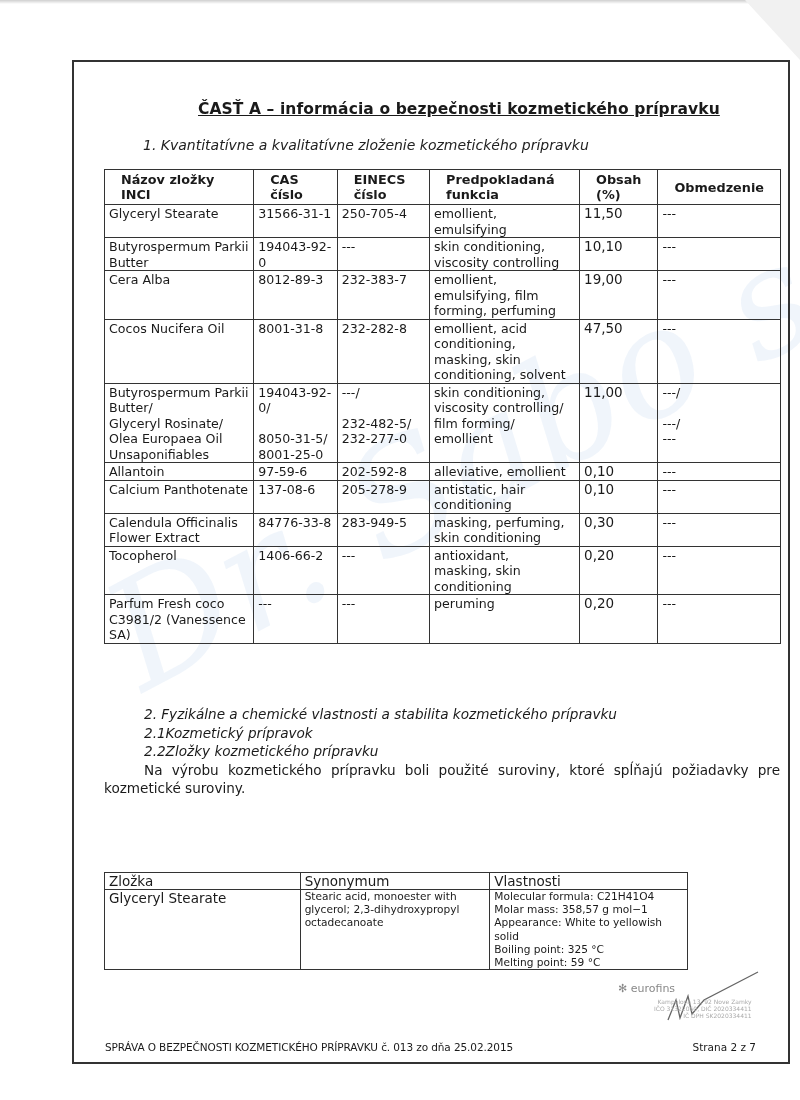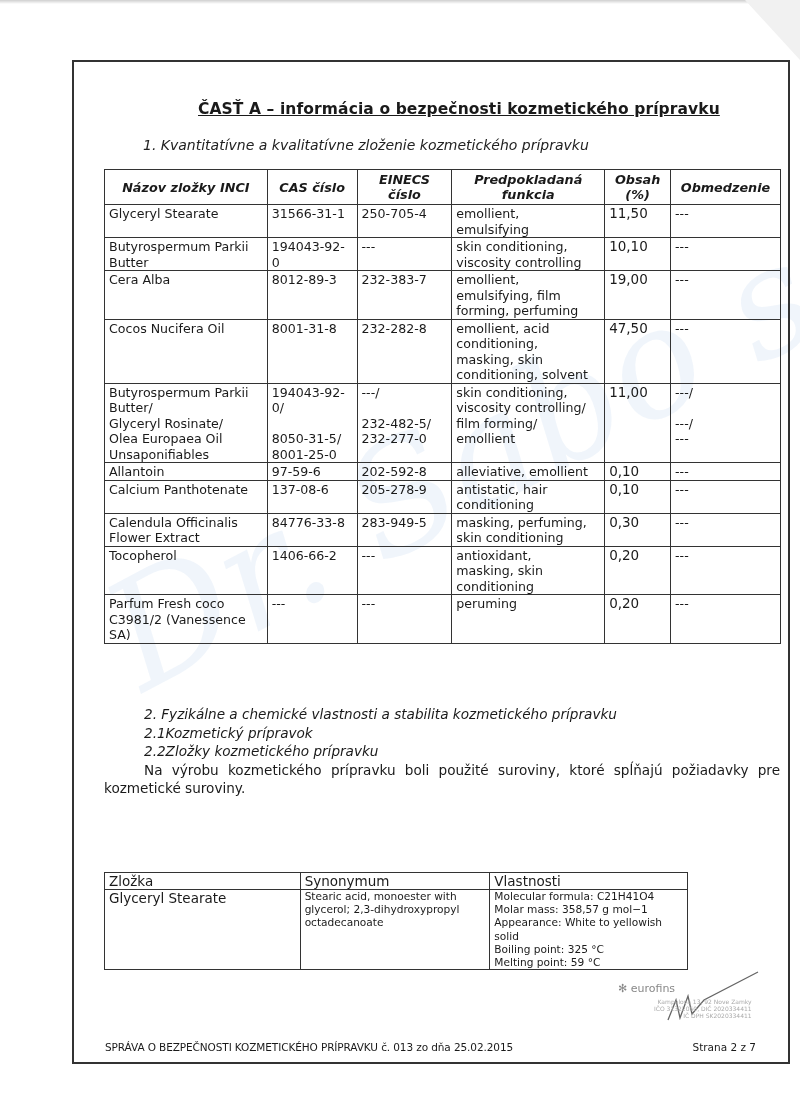--- a/index.html
+++ b/index.html
@@ -28,21 +28,21 @@
   .subtitle {
     position: absolute; left: 143px; top: 137px; font-style: italic; font-size: 14px; color: #222;
   }
   table.inci {
     position: absolute; left: 104px; top: 169px; width: 677px; border-collapse: collapse;
     font-size: 12.6px; line-height: 15.5px;
   }
   table.inci td, table.inci th {
     border: 1.3px solid #333; vertical-align: top; padding: 1px 4px 0 4px;
   }
-  table.inci th { font-weight: bold; text-align: center; vertical-align: middle; font-size: 12.8px; line-height: 15px; padding: 2px 3px; font-style: italic; }
+  table.inci th { font-weight: bold; text-align: left; vertical-align: middle; font-size: 12.8px; line-height: 15px; padding: 2px 16px; }
   table.inci td.name { text-align: justify; }
   table.inci td.pct { font-size: 13.5px; }
   .cell-line { display: block; }
   .sec2 { position: absolute; left: 104px; top: 705px; width: 676px; font-size: 13.6px; line-height: 18.5px; }
   .sec2 .h { font-style: italic; padding-left: 40px; }
   .sec2 .p { text-indent: 40px; text-align: justify; }
   table.prop {
     position: absolute; left: 104px; top: 872px; width: 584px; border-collapse: collapse;
   }
   table.prop td { border: 1.2px solid #333; vertical-align: top; padding: 0 4px; }

